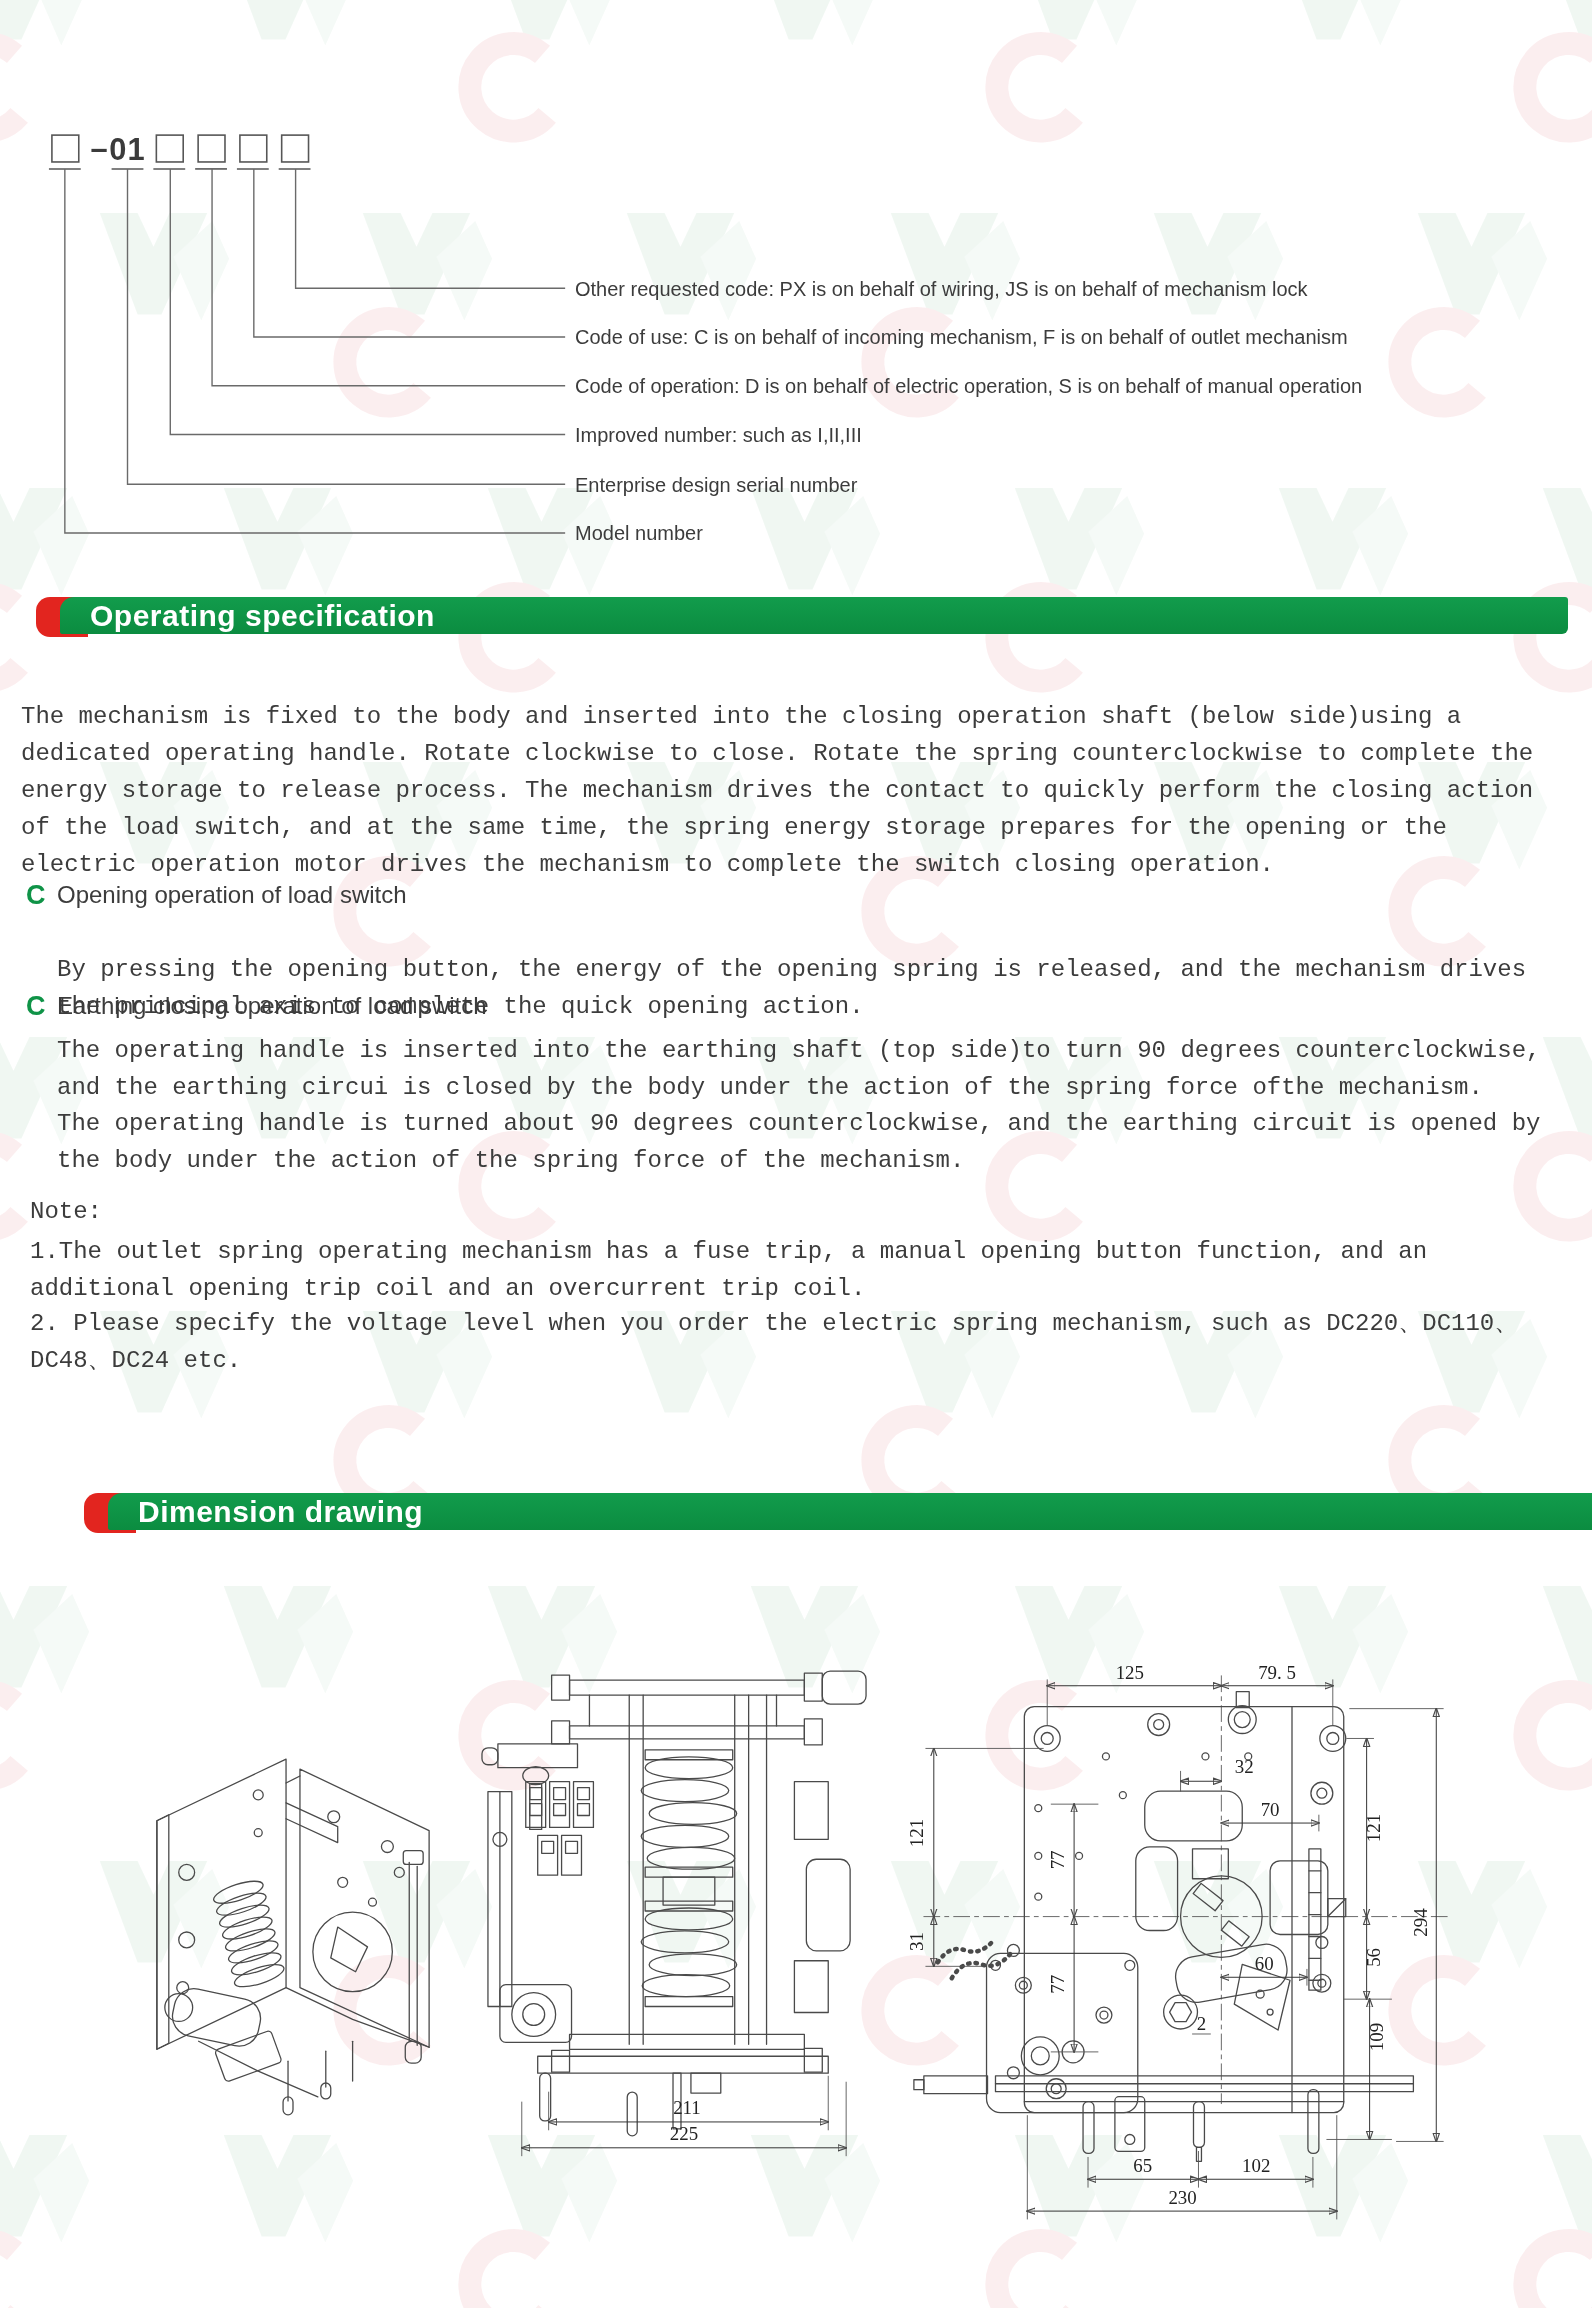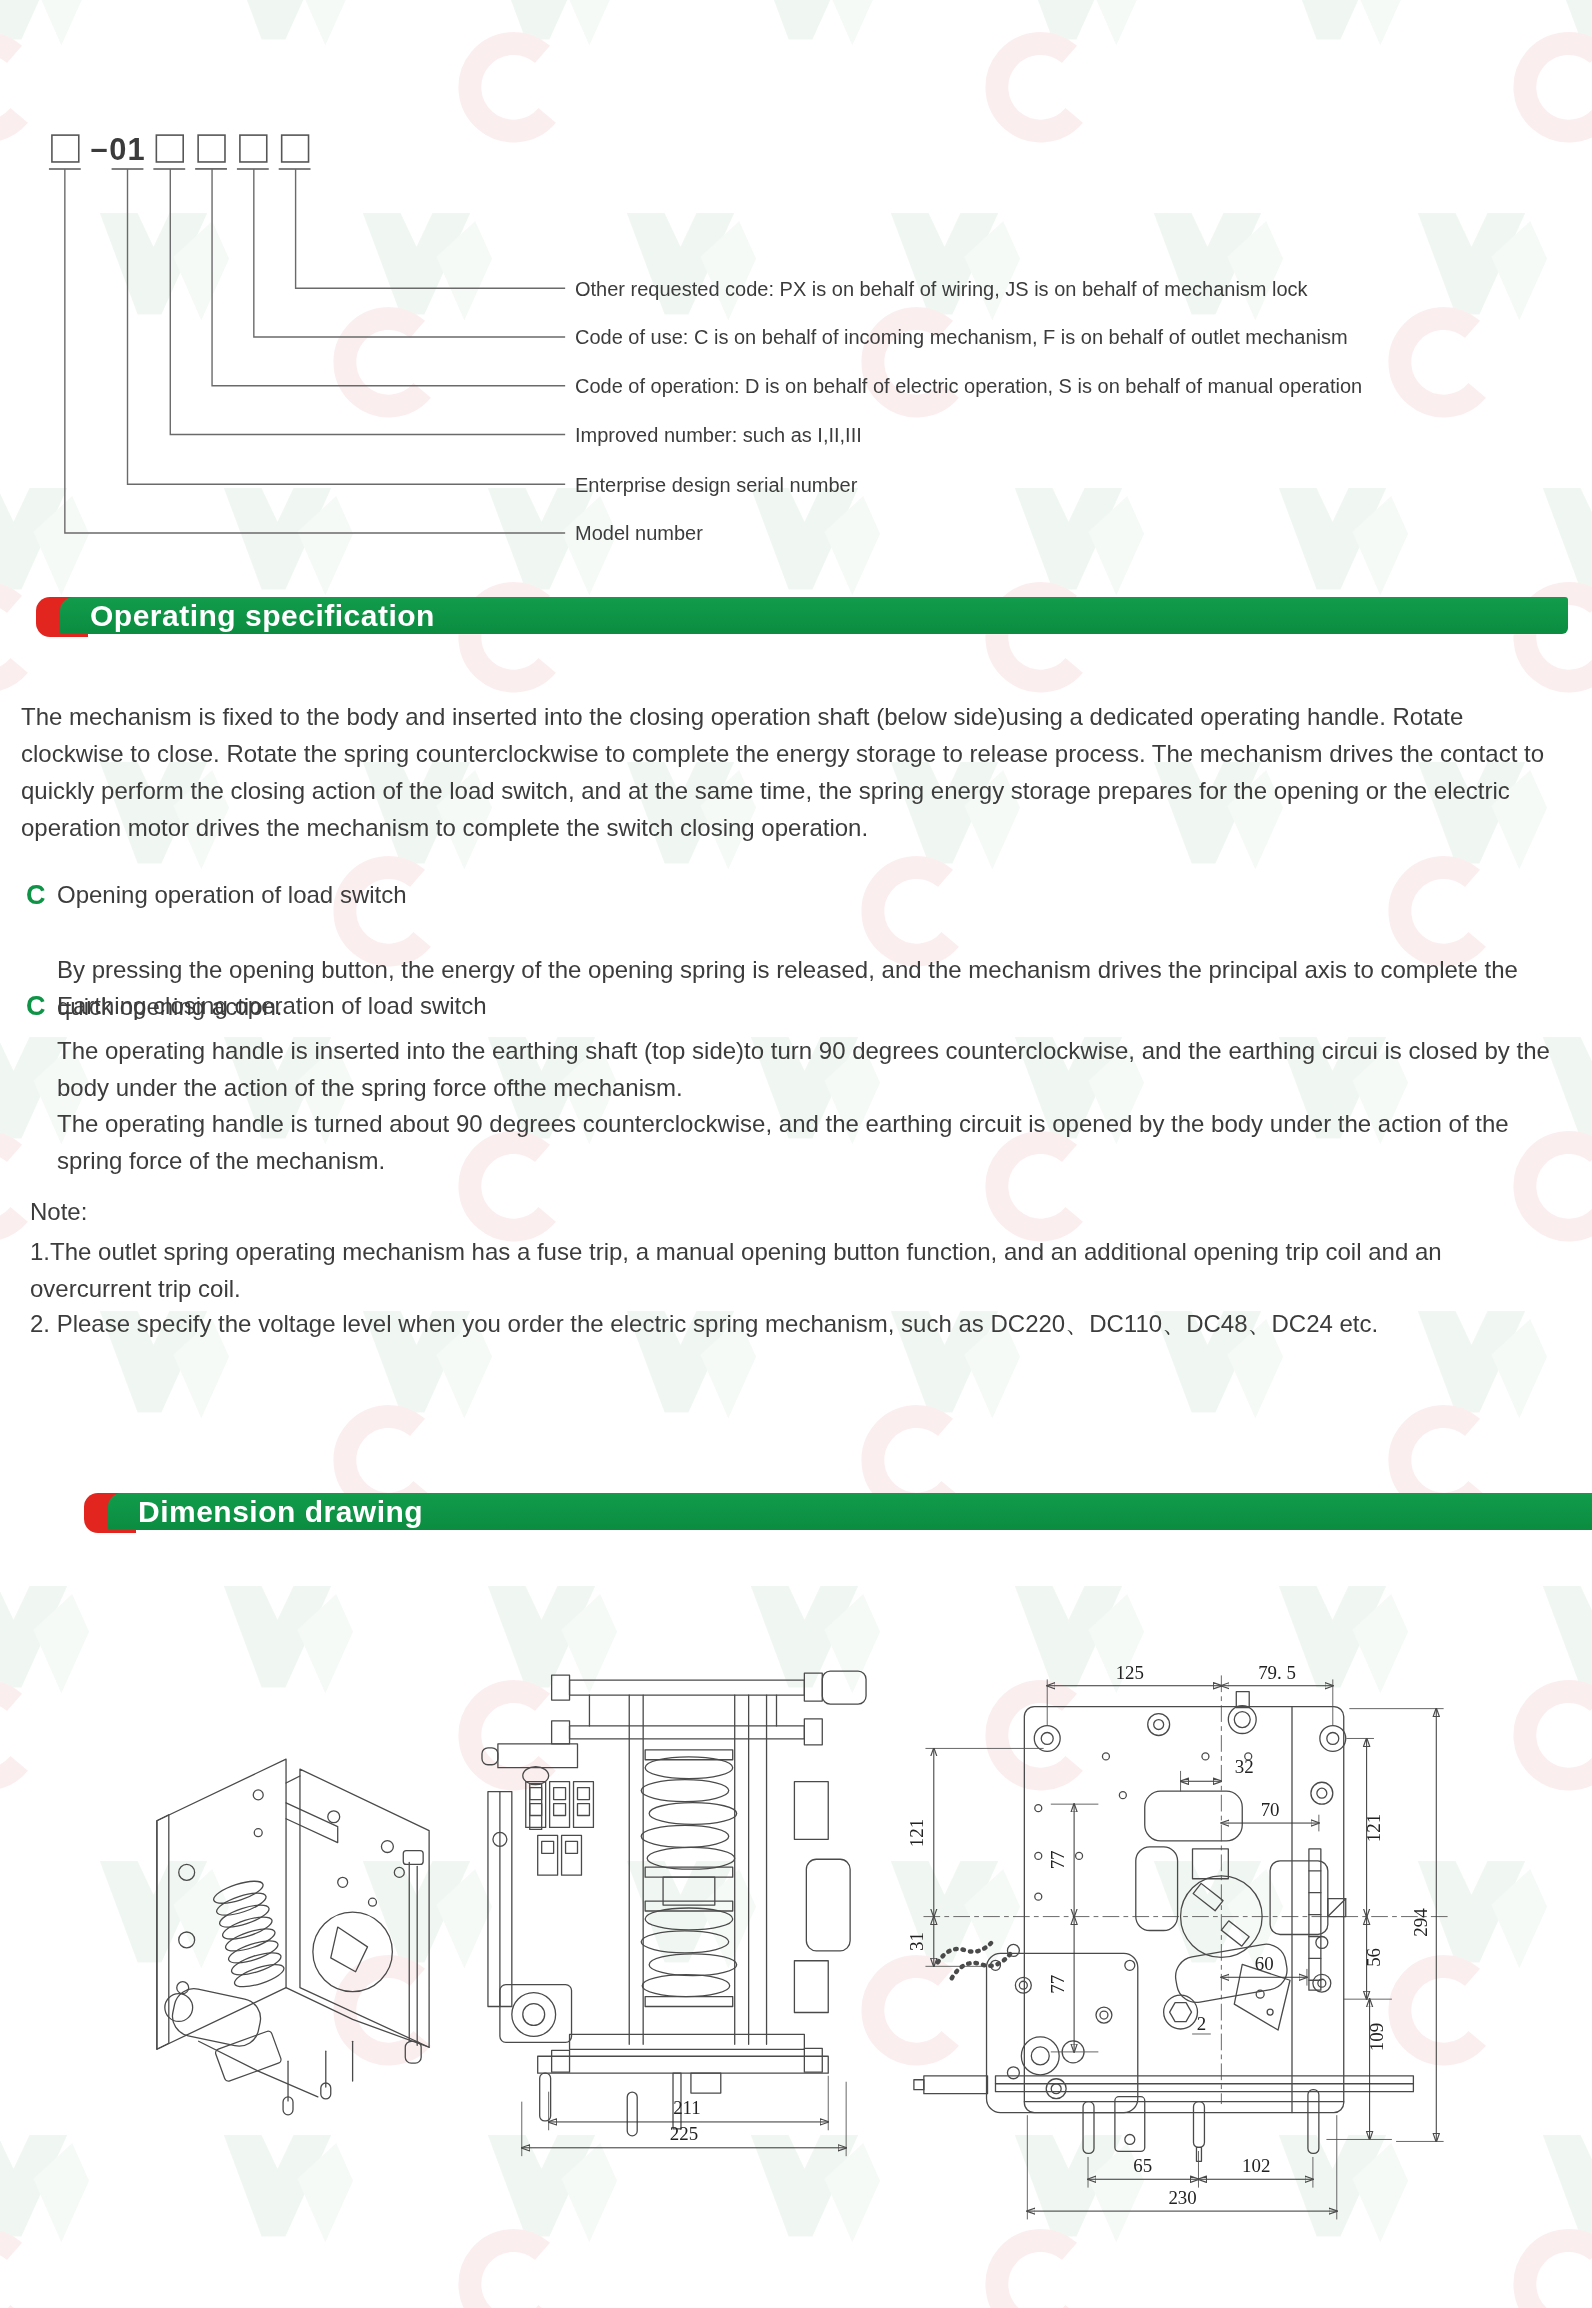--- a/index.html
+++ b/index.html
@@ -12,21 +12,21 @@
   
   .sec-header{position:absolute;left:36px;width:1532px;height:40px;}
   .hdr-red{position:absolute;left:0;top:0;width:52px;height:40px;background:#e2251f;
            border-radius:14px 0 0 14px;}
   .hdr-green{position:absolute;left:24px;top:0;width:1508px;height:37px;
              background:linear-gradient(#129c4c,#0b8c40);border-radius:14px 3px 6px 2px;}
   .hdr-text{position:absolute;left:54px;top:2px;color:#ffffff;font-size:30px;font-weight:bold;
             letter-spacing:0.5px;}
 
   .abs{position:absolute;}
-  .body-text{font-size:24px;line-height:37px;color:#3c3c3c;}
+  .body-text{font-size:24px;line-height:37px;color:#3c3c3c;font-family:Liberation Mono, monospace;}
   .code-label{position:absolute;left:575px;height:30px;line-height:30px;font-size:20px;color:#3c3c3c;white-space:nowrap;}
 
   .bullet-icon{position:absolute;left:26px;width:28px;height:28px;font-size:27px;line-height:28px;
                font-weight:bold;color:#0f9347;}
   .bullet-title{position:absolute;left:57px;font-size:24px;line-height:30px;color:#3c3c3c;white-space:nowrap;}
   .bullet-para{position:absolute;left:57px;width:1504px;}
   .note-block{position:absolute;left:30px;width:1536px;}
 
   
   .draw line,.draw rect,.draw circle,.draw ellipse,.draw path,.draw polygon,.draw polyline{

